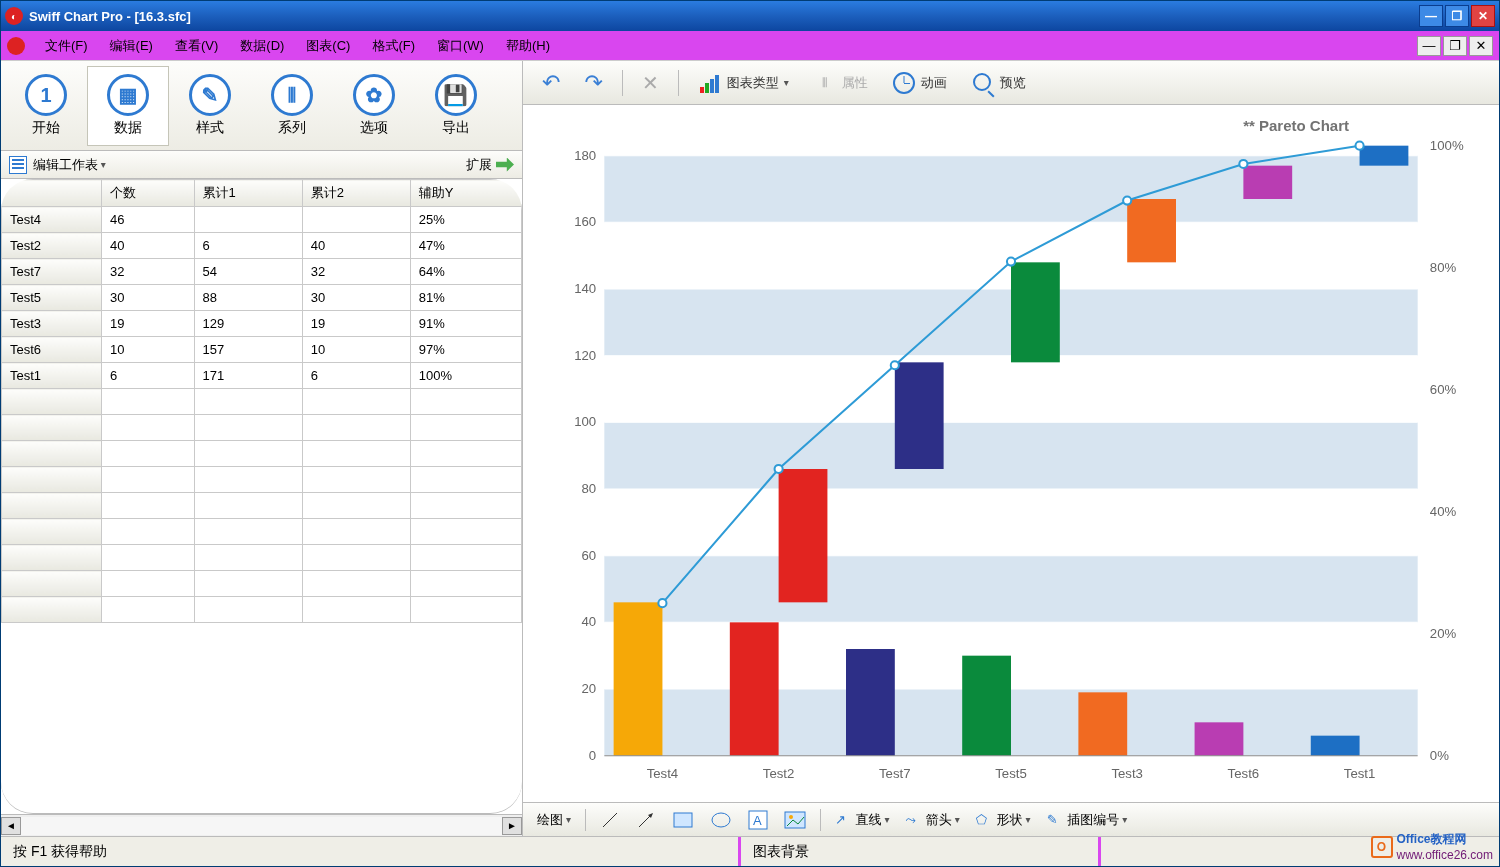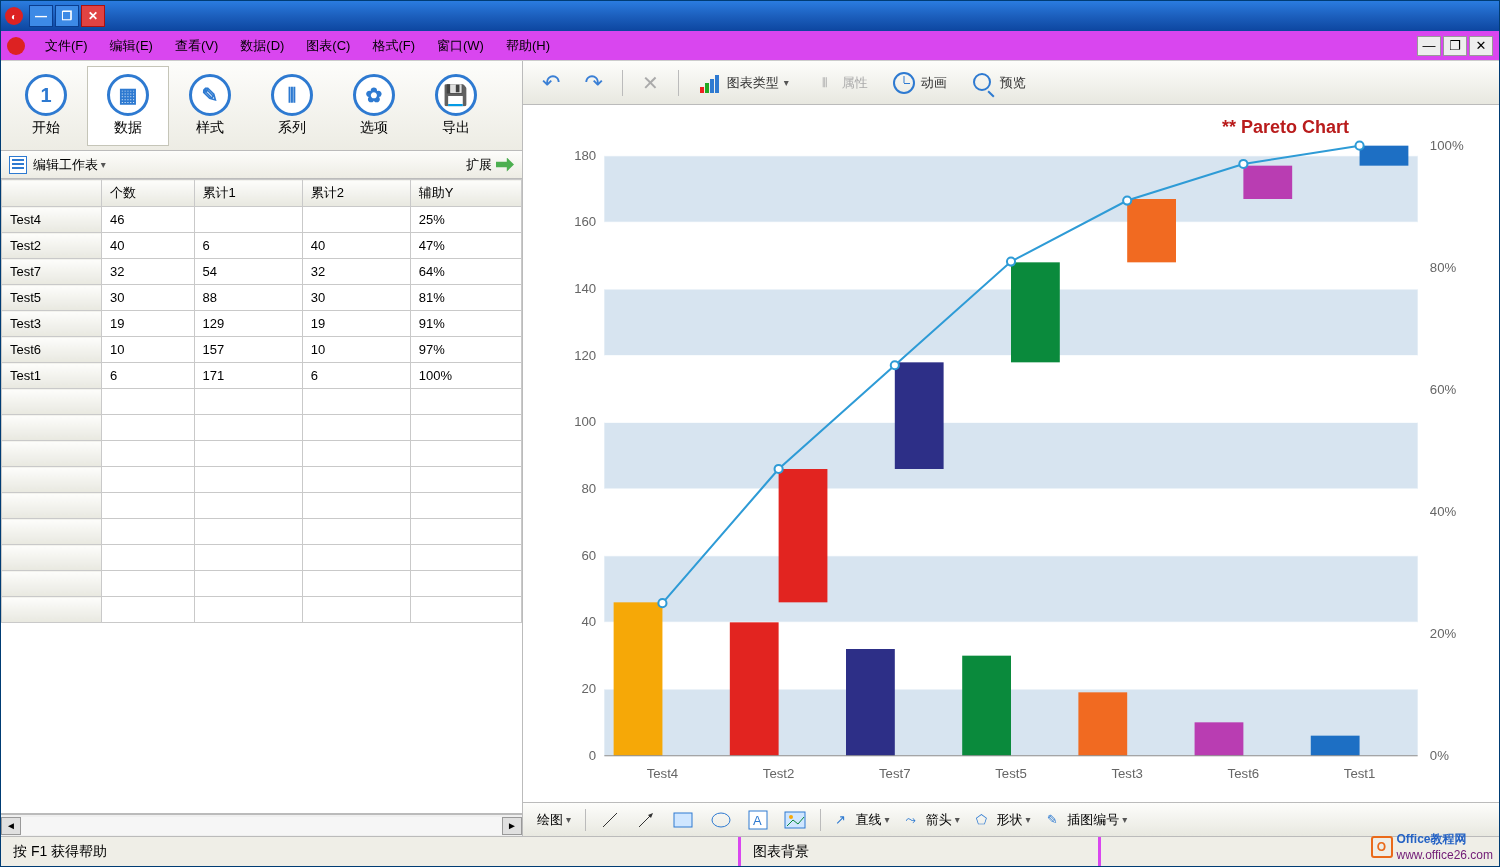--- a/index.html
+++ b/index.html
@@ -20,38 +20,38 @@
 .bigtoolbar{height:90px;background:linear-gradient(to bottom,#fdfdfb,#edece4);display:flex;align-items:center;padding:0 4px;border-bottom:1px solid #bbb;}
 .bigbtn{width:82px;height:80px;display:flex;flex-direction:column;align-items:center;justify-content:center;gap:3px;border:1px solid transparent;}
 .bigbtn.active{background:#fff;border:1px solid #c5c5b8;}
 .bigbtn .icon{width:42px;height:42px;border-radius:50%;border:3px solid #2e7ad1;display:flex;align-items:center;justify-content:center;color:#2e7ad1;font-size:20px;font-weight:bold;background:#fff;}
 .bigbtn .lbl{font-size:14px;}
 .edit-header{height:28px;background:linear-gradient(to bottom,#fdfdfb,#edece4);border-bottom:1px solid #bbb;display:flex;align-items:center;padding:0 8px;}
 .edit-header .ticon{width:18px;height:18px;border:1px solid #2e7ad1;background:#fff;margin-right:6px;position:relative;}
 .edit-header .ticon::before{content:"";position:absolute;inset:2px;background:repeating-linear-gradient(to bottom,#2e7ad1 0 2px,transparent 2px 4px);}
 .edit-header .expand{margin-left:auto;display:flex;align-items:center;gap:4px;}
 .arrow-green{display:inline-block;width:18px;height:14px;background:#4caf50;clip-path:polygon(0 30%,60% 30%,60% 0,100% 50%,60% 100%,60% 70%,0 70%);}
-.datatable{flex:1;overflow:auto;border-bottom:1px solid #bbb;}
+.datatable{flex:1;overflow:auto;border-bottom:1px solid #bbb;border-radius:32px;}
 table.dt{border-collapse:collapse;width:100%;}
 table.dt th, table.dt td{border:1px solid #c9c9c9;padding:4px 8px;text-align:left;height:26px;background:#fff;}
 table.dt th{background:linear-gradient(to bottom,#fdfdfb,#e8e8e0);font-weight:normal;}
 table.dt td.rowhdr{background:linear-gradient(to bottom,#fdfdfb,#e8e8e0);}
 table.dt th.corner{width:100px;}
 .hscroll{height:22px;background:#efefef;display:flex;align-items:center;border-top:1px solid #bbb;}
 .hscroll .sbtn{width:20px;height:18px;border:1px solid #999;background:#e0e0e0;display:flex;align-items:center;justify-content:center;font-size:10px;}
 .hscroll .track{flex:1;height:18px;background:#f6f6f6;}
 .rightpanel{flex:1;display:flex;flex-direction:column;}
 .rtoolbar{height:44px;background:linear-gradient(to bottom,#fdfdfb,#e8e8e0);display:flex;align-items:center;padding:0 10px;gap:6px;border-bottom:1px solid #bbb;}
 .tbtn{height:30px;padding:0 8px;display:flex;align-items:center;gap:5px;border:1px solid transparent;color:#333;}
 .tbtn.disabled{color:#aaa;}
 .tbtn .icn{width:24px;height:24px;display:flex;align-items:center;justify-content:center;}
 .sep{width:1px;height:26px;background:#bbb;margin:0 4px;}
 .undo-icn{font-size:22px;color:#3a7fd5;}
 .chart-view{flex:1;position:relative;background:#fff;}
-.chart-title{position:absolute;top:12px;right:150px;color:#b91c1c;font-size:18px;font-weight:bold;}
+.chart-title{position:absolute;top:12px;right:150px;color:#737373;font-size:15px;font-weight:bold;}
 svg.chart{position:absolute;inset:0;}
 .footbar{height:34px;background:linear-gradient(to bottom,#fdfdfb,#e8e8e0);border-top:1px solid #bbb;display:flex;align-items:center;padding:0 8px;gap:4px;}
 .footbar .sep{height:22px;}
 .footbar .fbtn{height:26px;padding:0 6px;display:flex;align-items:center;gap:3px;}
 .statusbar{height:30px;background:#efeee7;border-top:1px solid #bbb;display:flex;align-items:center;font-size:14px;}
 .statusbar .cell{padding:0 12px;border-right:3px solid #d946ef;height:100%;display:flex;align-items:center;}
 .watermark{position:absolute;right:6px;bottom:4px;display:flex;align-items:center;gap:4px;font-size:12px;}
 .watermark .logo{width:22px;height:22px;border:2px solid #ea6a1a;color:#ea6a1a;display:flex;align-items:center;justify-content:center;font-weight:bold;border-radius:3px;}
 .watermark .t1{color:#2462c4;font-weight:bold;}
 .watermark .t2{color:#701a75;}
@@ -63,20 +63,21 @@
 .clock-icn::after{content:"";position:absolute;left:50%;top:50%;width:6px;height:1px;background:#2e7ad1;}
 .mag-icn{width:20px;height:20px;position:relative;}
 .mag-icn::before{content:"";position:absolute;width:14px;height:14px;border:2px solid #2e7ad1;border-radius:50%;}
 .mag-icn::after{content:"";position:absolute;right:-2px;bottom:-2px;width:8px;height:2px;background:#2e7ad1;transform:rotate(45deg);}
 </style>
 </head>
 <body>
 
 <div class="titlebar">
   <div class="appicon">◐</div>
+  <div class="title">Swiff Chart Pro - [16.3.sfc]</div>
   <div class="winbtns">
     <div class="winbtn">—</div>
     <div class="winbtn">❐</div>
     <div class="winbtn close">✕</div>
   </div>
 </div>
 
 <div class="menubar">
   <div class="appicon2"></div>
   <div class="menu-item">文件(F)</div>

